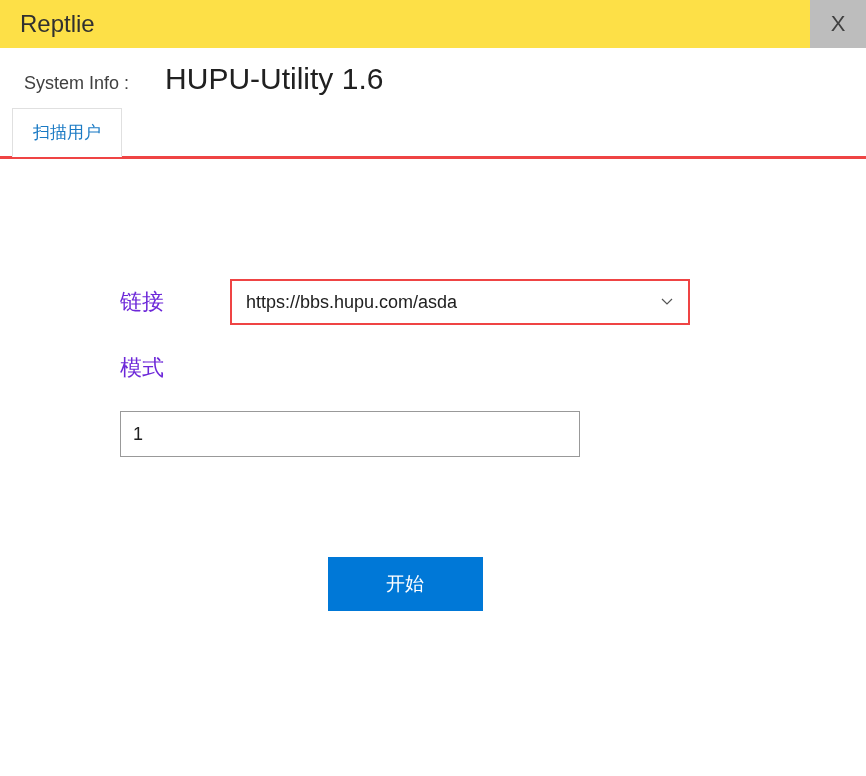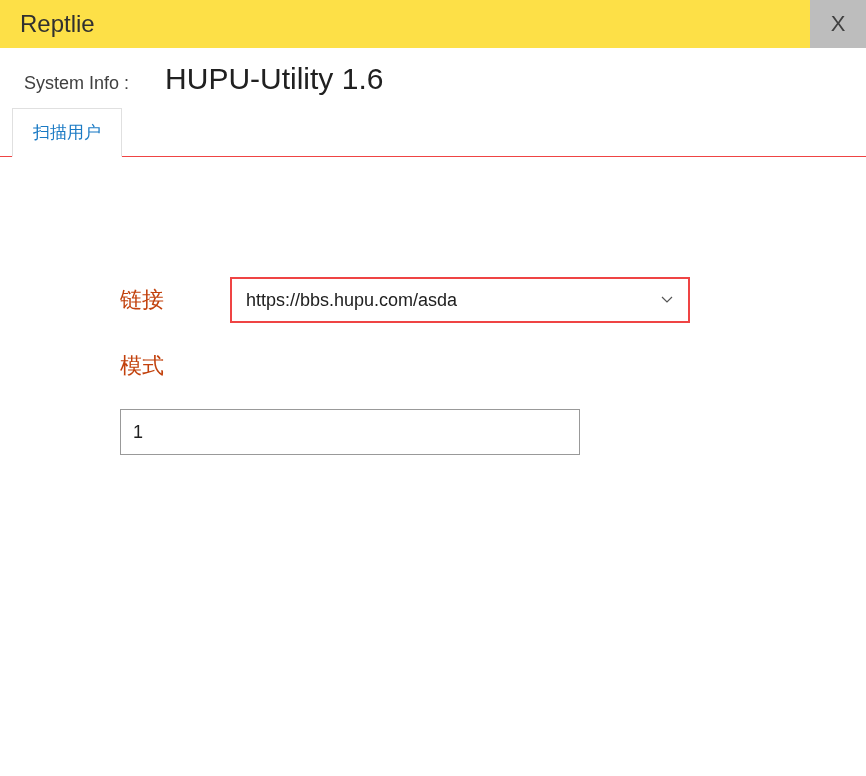--- a/index.html
+++ b/index.html
@@ -50,21 +50,21 @@
       font-weight: 300;
       color: #404040;
     }
     .system-info-value {
       font-size: 30px;
       font-weight: 300;
       color: #202020;
     }
     .tabs-row {
       display: flex;
-      border-bottom: 1px solid #ef4444;
+      border-bottom: 3px solid #ef4444;
       padding-left: 12px;
     }
     .tab {
       padding: 12px 20px;
       font-size: 17px;
       color: #1a7ac4;
       border: 1px solid #e0e0e0;
       border-bottom: 1px solid #ffffff;
       margin-bottom: -1px;
       background: #ffffff;
@@ -75,21 +75,21 @@
       padding-left: 120px;
     }
     .form-row {
       display: flex;
       align-items: center;
       margin-bottom: 28px;
     }
     .form-label {
       width: 110px;
       font-size: 22px;
-      color: #c2410c;
+      color: #6d28d9;
       text-align: left;
       padding-right: 20px;
     }
     .dropdown {
       width: 460px;
       height: 46px;
       border: 2px solid #ef4444;
       display: flex;
       align-items: center;
       justify-content: space-between;
@@ -178,14 +178,19 @@
   </div>
 
   <div class="form-row">
     <div class="form-label">模式</div>
   </div>
 
   <div class="form-row">
     <input type="text" class="text-input" value="1" style="">
   </div>
 
+  <div class="button-row">
+    <button class="start-button">
+      <span>开始</span>
+    </button>
+  </div>
 
 </div>
 
 </body></html>

